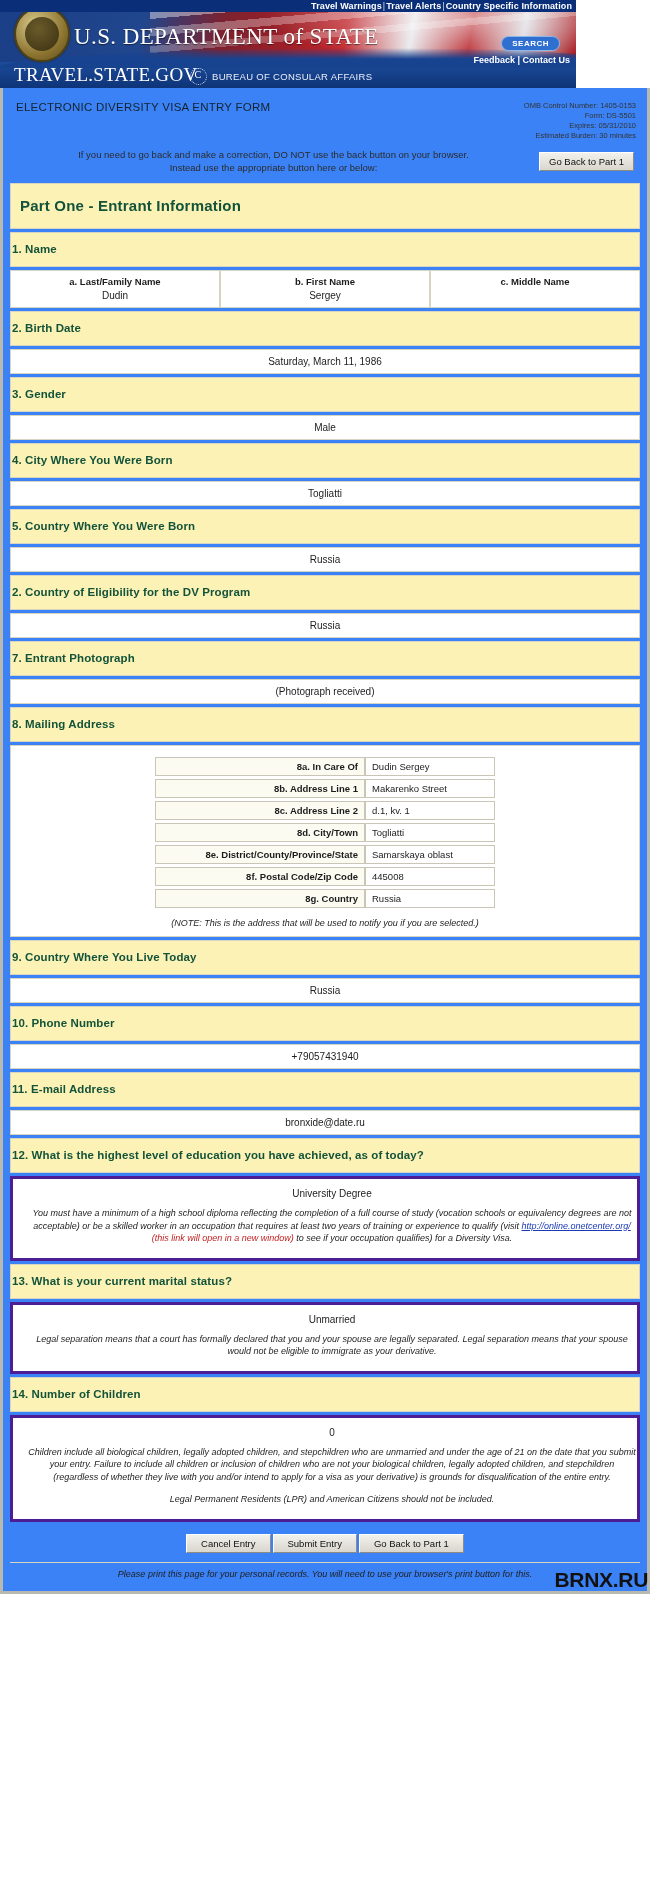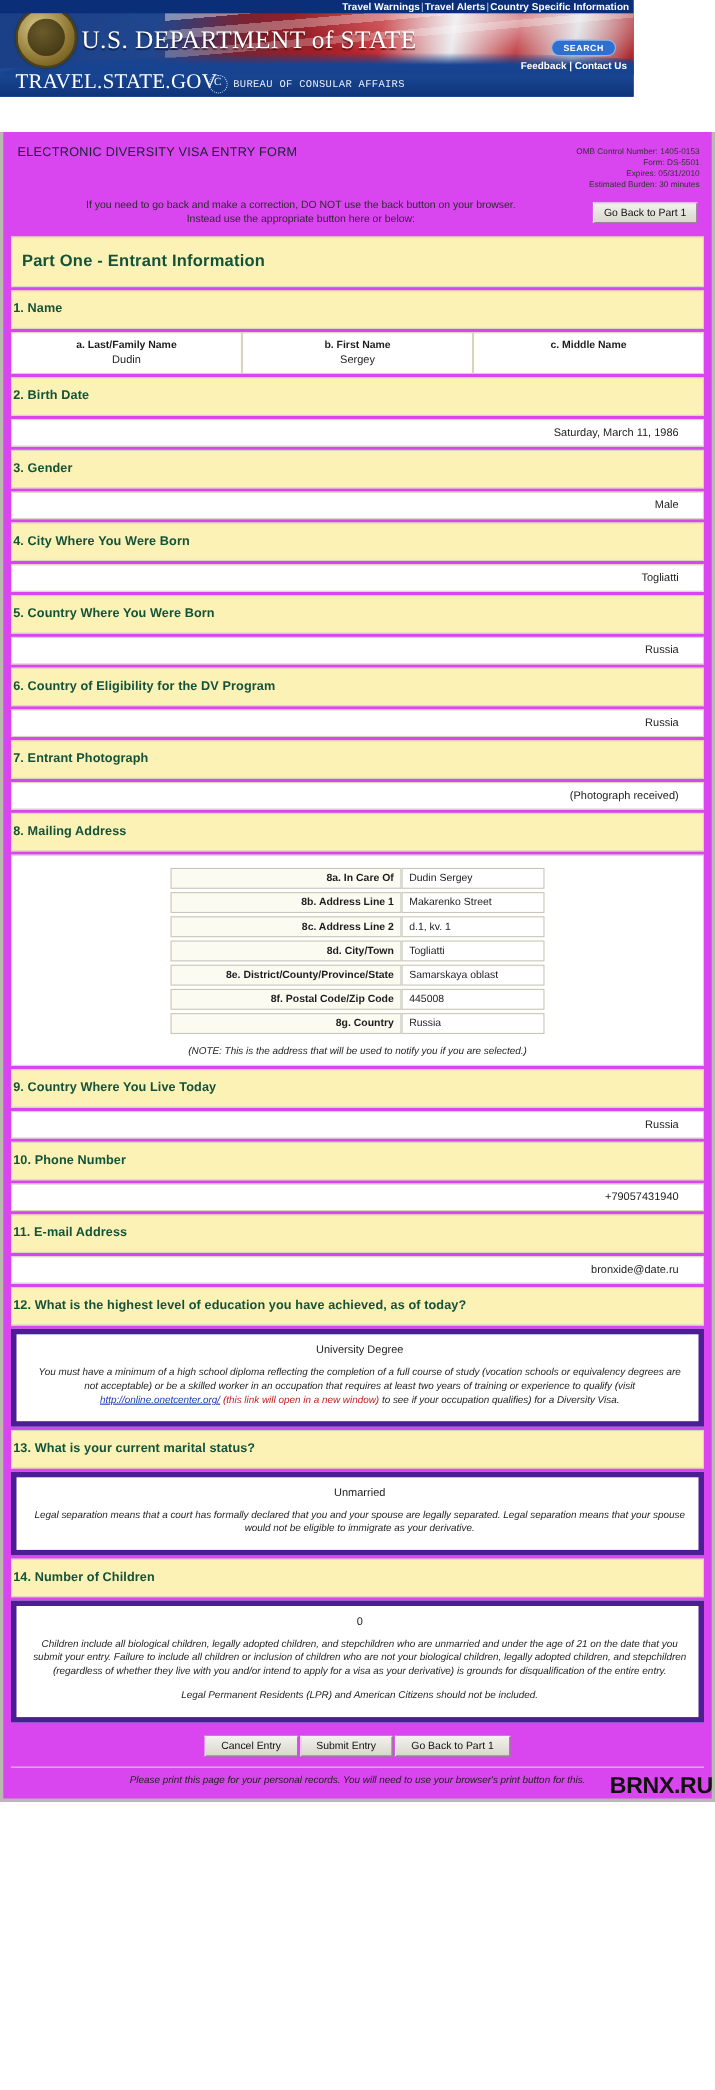--- a/index.html
+++ b/index.html
@@ -34,58 +34,58 @@
     background:radial-gradient(circle at 36% 32%,#d8c98a,#8c7430 62%,#5b4a19 100%);
     border:2px solid #4e4115;z-index:5;box-shadow:0 0 2px #2b2308;}
   .seal:after{content:"";position:absolute;left:9px;top:9px;right:9px;bottom:9px;
     border-radius:50%;background:radial-gradient(circle at 40% 35%,#6a5b2a,#3a3011);}
   .dosname{position:absolute;left:74px;top:24px;z-index:5;color:#ffffff;
     font-family:"Liberation Serif",serif;font-size:23px;letter-spacing:.4px;
     text-shadow:0 1px 1px rgba(0,0,0,.5);white-space:nowrap;}
   .tsg{position:absolute;left:14px;top:64px;z-index:6;color:#ffffff;
     font-family:"Liberation Serif",serif;font-size:19px;letter-spacing:.3px;white-space:nowrap;}
   .bca{position:absolute;left:212px;top:71px;z-index:6;color:#e8eefb;
-    font-family:Liberation Mono, monospace;font-size:9.5px;letter-spacing:.3px;white-space:nowrap;}
+    font-family:Liberation Sans, sans-serif;font-size:9.5px;letter-spacing:.3px;white-space:nowrap;}
   .cseal{position:absolute;left:190px;top:68px;width:15px;height:15px;border-radius:50%;
     border:1px dotted #cdddf5;z-index:6;}
   .cseal:after{content:"C";position:absolute;left:3.5px;top:0px;font-size:10px;color:#fff;
     font-family:"Liberation Serif",serif;}
   .searchbtn{position:absolute;right:16px;top:36px;z-index:7;background:#2f6fd0;
     color:#ffffff;font-size:8px;font-weight:bold;letter-spacing:.5px;
     padding:2px 10px;border-radius:8px;border:1px solid #8fb6ea;}
   .feedback{position:absolute;right:6px;top:55px;z-index:7;color:#ffffff;
     font-size:9px;font-weight:bold;white-space:nowrap;}
   .feedback a{color:#fff;text-decoration:none;}
 
   
   .frame{border-left:3px solid #b9b9b0;border-right:3px solid #b9b9b0;
-    border-bottom:3px solid #b9b9b0;background:#d946ef;padding:0 4px 4px 4px;margin-top:32px;}
+    border-bottom:3px solid #b9b9b0;background:#3b82f6;padding:0 4px 4px 4px;}
   .inner{padding:4px 3px 0 3px;}
 
   .titlerow{display:flex;justify-content:space-between;align-items:flex-start;
     padding:9px 4px 4px 6px;}
   .formtitle{font-size:11.5px;color:#14232e;letter-spacing:.25px;white-space:nowrap;}
   .omb{text-align:right;font-size:7.5px;color:#333;line-height:10px;}
 
   .instrwrap{display:flex;justify-content:space-between;align-items:center;
     padding:3px 6px 6px 6px;}
   .instr{flex:1;text-align:center;font-size:9.5px;color:#2b2b2b;line-height:13px;padding-right:8px;}
   .btn{font-family:"Liberation Sans",sans-serif;font-size:9.5px;color:#101010;
     background:linear-gradient(180deg,#f2f1ec,#d8d6cd);
     border:1px solid #8d8b84;border-top-color:#ffffff;border-left-color:#ffffff;
     padding:3px 9px;white-space:nowrap;}
 
   
   .bar{background:#fdf2b6;border:1px solid #d8d4c2;margin:3px 0;padding:10px 9px 11px 1px;}
   .bar.part{padding:13px 9px 14px 9px;}
   .bar h1{margin:0;font-size:15px;color:#12533a;font-weight:bold;letter-spacing:.2px;}
   .bar h2{margin:0;font-size:11.5px;color:#12533a;font-weight:bold;letter-spacing:.1px;}
-  .val{background:#ffffff;border:1px solid #d8d4c2;margin:3px 0;padding:6px 22px;
-    text-align:right;font-size:10px;color:#1c1c1c;}
-  .note{background:#ffffff;border:5px solid #4c1d95;margin:3px 0;padding:5px 10px 9px 14px;}
+  .val{background:#ffffff;border:1px solid #d8d4c2;margin:3px 0;padding:6px 6px;
+    text-align:center;font-size:10px;color:#1c1c1c;}
+  .note{background:#ffffff;border:3px solid #4c1d95;margin:3px 0;padding:5px 0 9px 14px;}
   .note .c{text-align:center;font-size:10px;color:#1c1c1c;padding:4px 0 8px 0;}
   .note p{margin:0 0 4px 0;text-align:center;font-style:italic;font-size:9px;
     color:#1e1e1e;line-height:12.5px;}
   .note a{color:#1a39b8;}
   .note .red{color:#c32222;font-style:italic;}
 
   
   .namerow{display:flex;gap:0;margin:3px 0;}
   .namecell{flex:1;background:#ffffff;border:1px solid #d8d4c2;padding:5px 4px 6px 4px;
     text-align:center;}
@@ -198,21 +198,21 @@
         <h2>4. City Where You Were Born</h2>
       </div>
       <div class="val">Togliatti</div>
 
       <div class="bar">
         <h2>5. Country Where You Were Born</h2>
       </div>
       <div class="val">Russia</div>
 
       <div class="bar">
-        <h2>6. Country of Eligibility for the DV Program</h2>
+        <h2>2. Country of Eligibility for the DV Program</h2>
       </div>
       <div class="val">Russia</div>
 
       <div class="bar">
         <h2>7. Entrant Photograph</h2>
       </div>
       <div class="val">(Photograph received)</div>
 
       <div class="bar">
         <h2>8. Mailing Address</h2>

